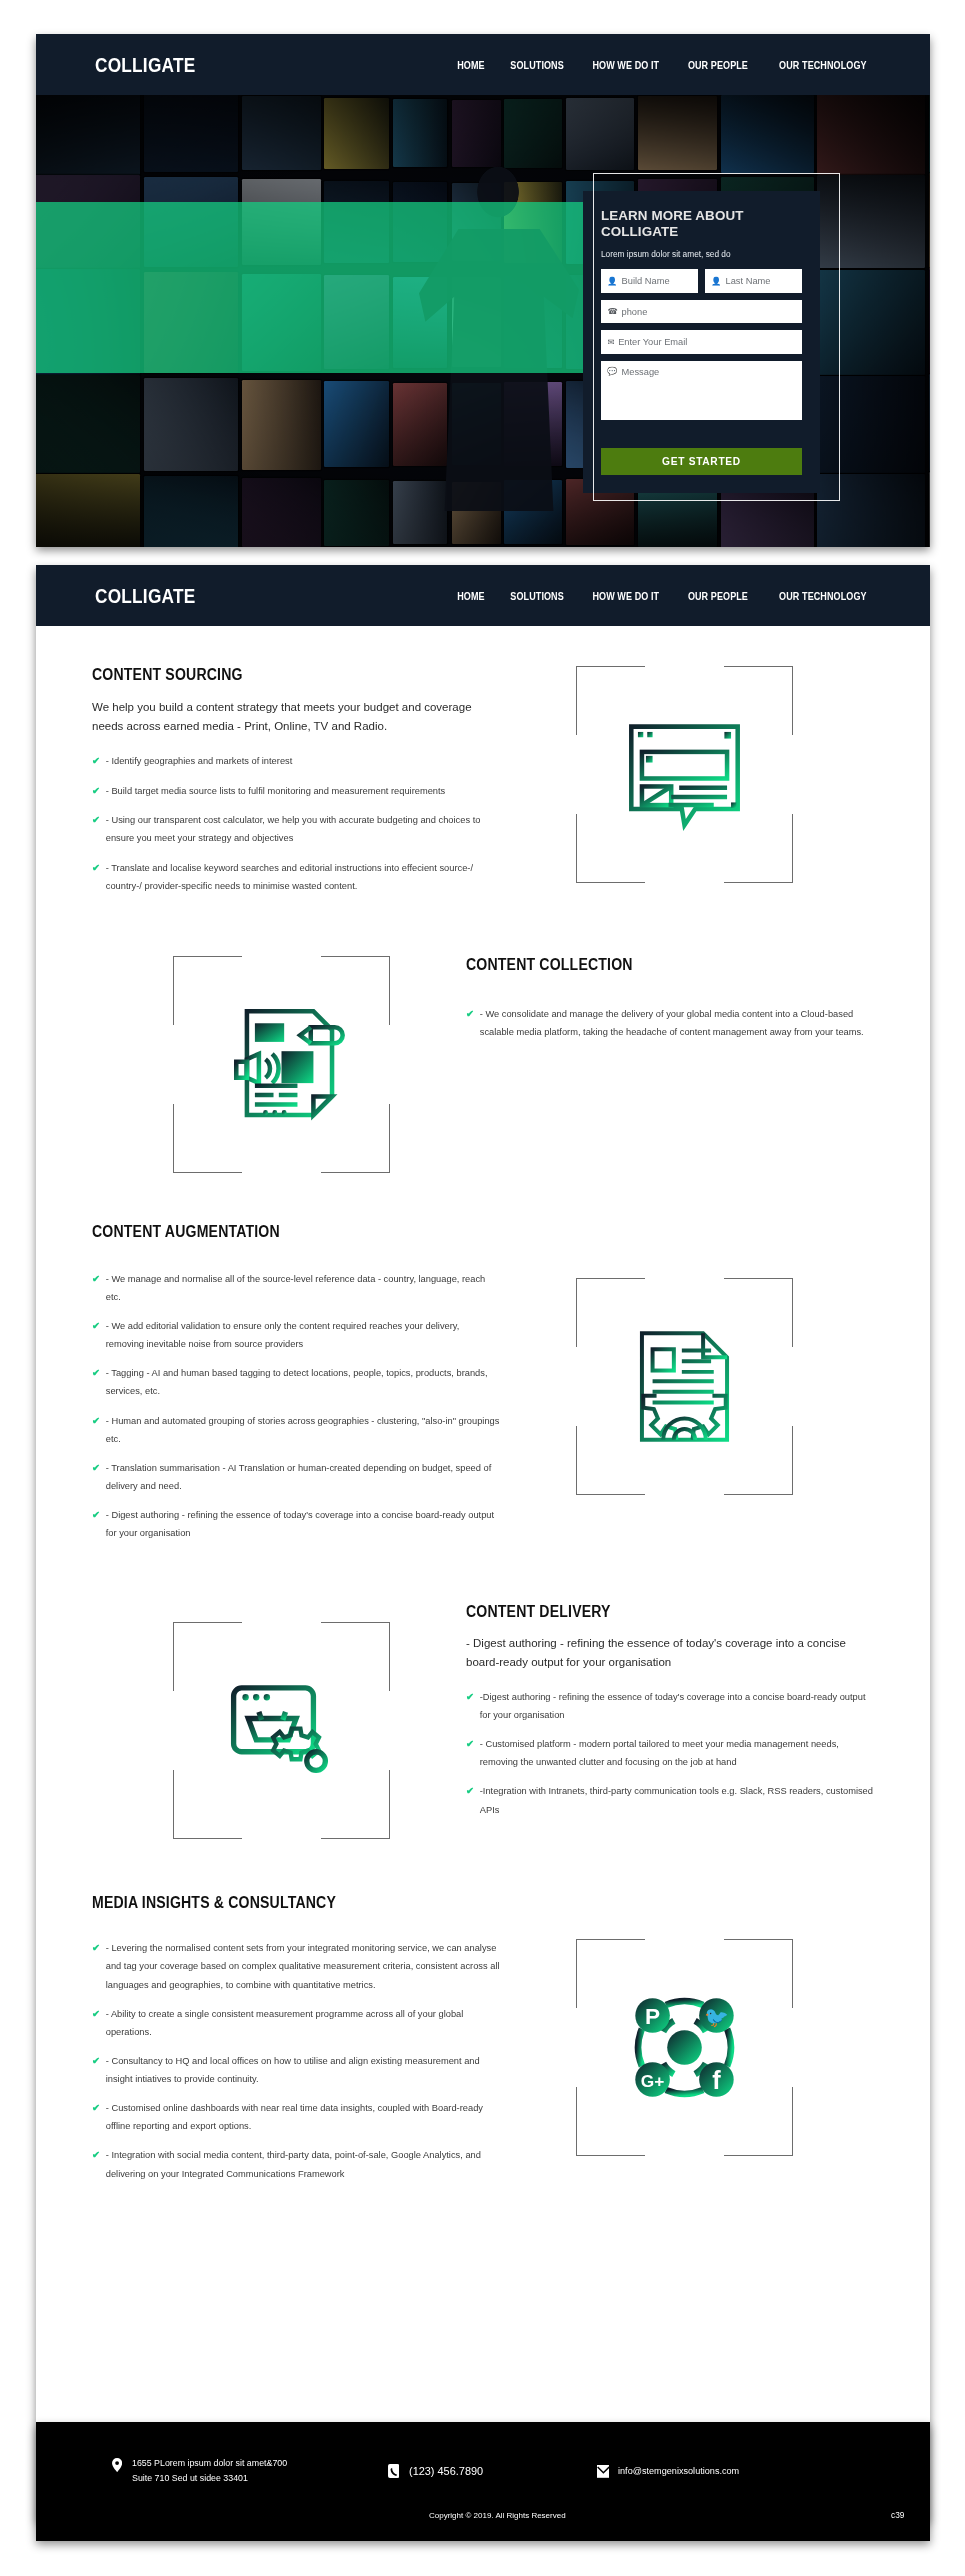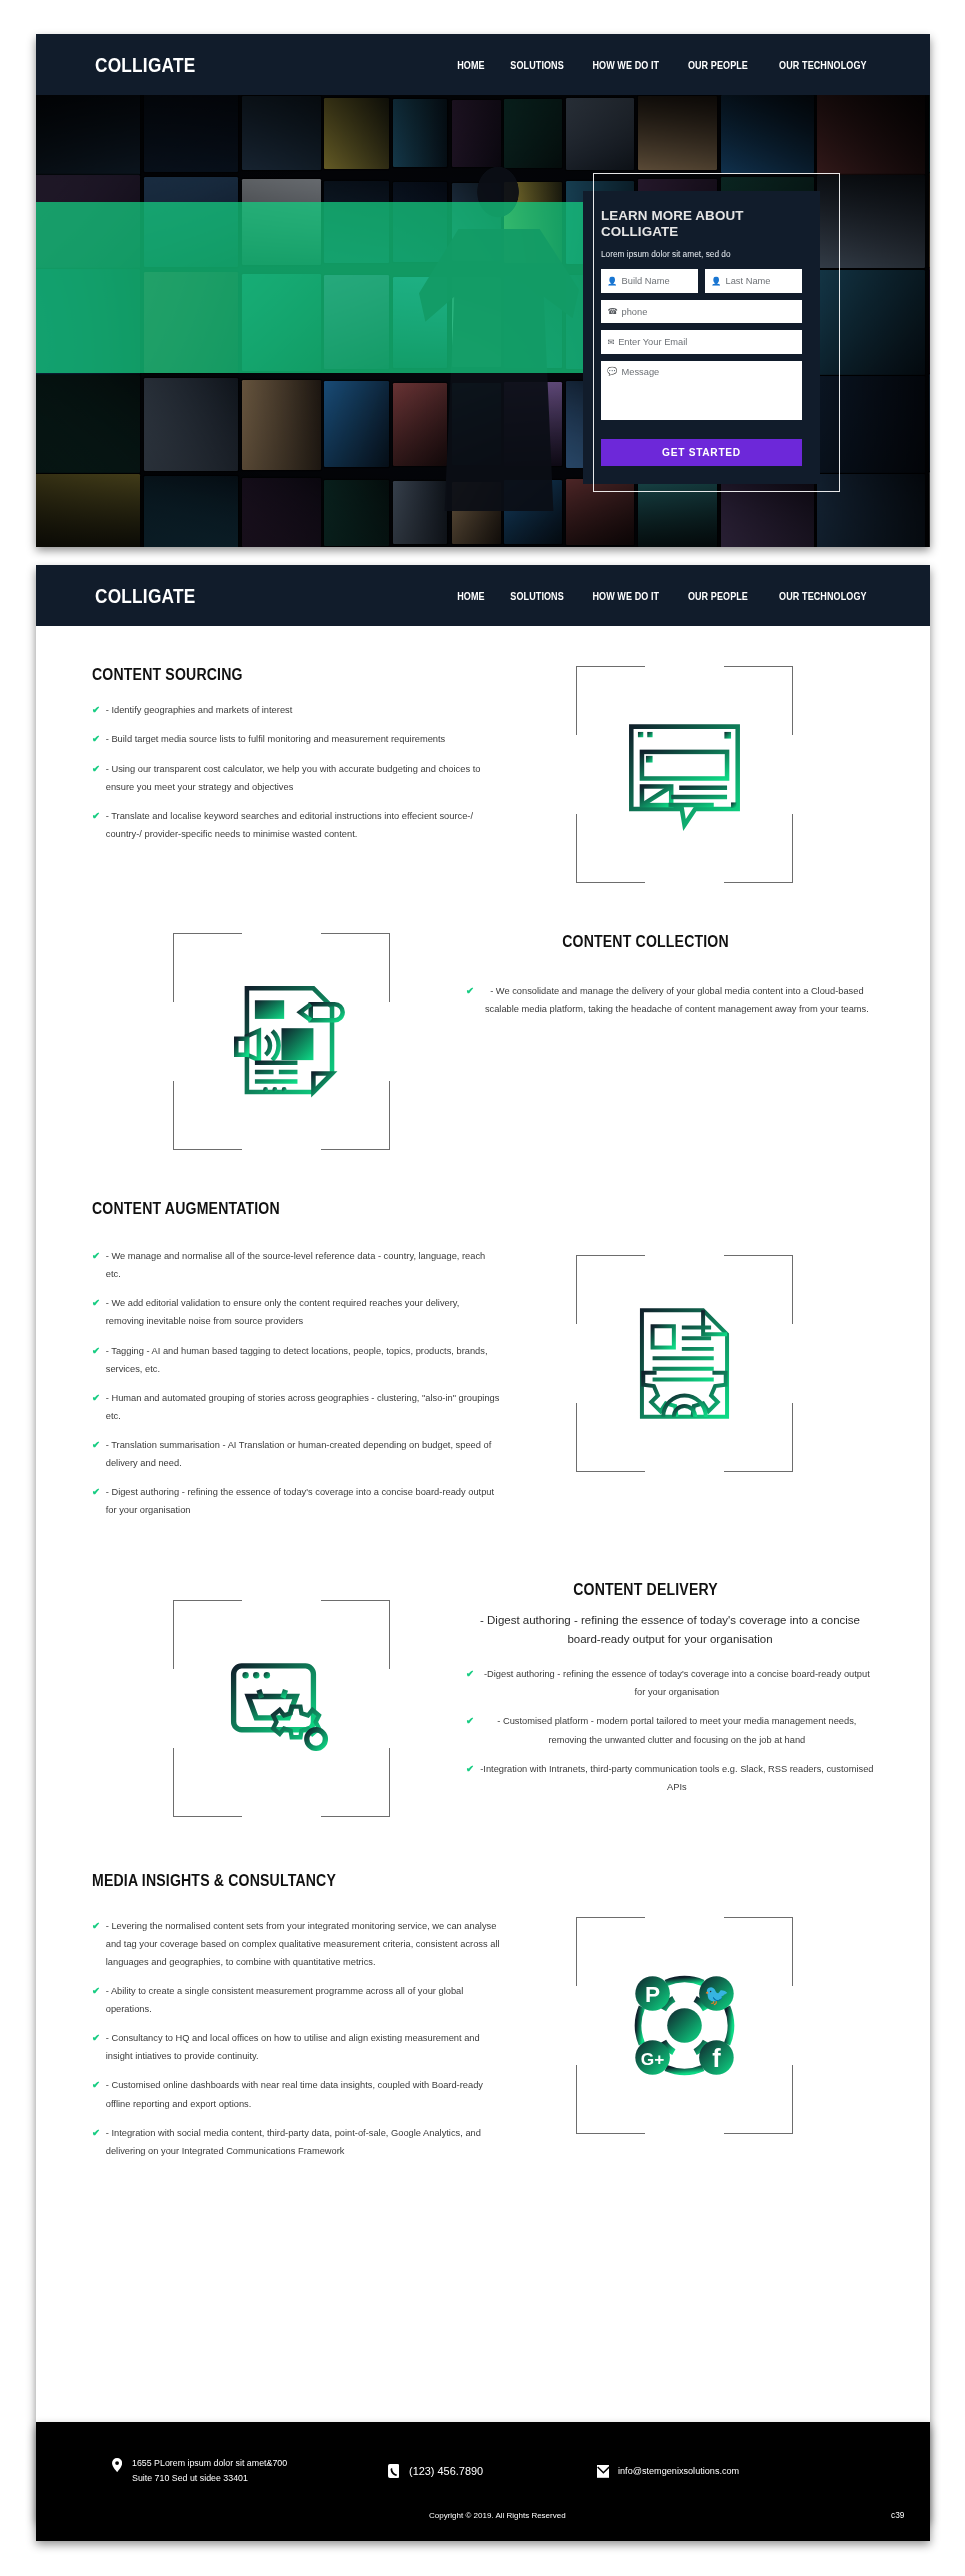--- a/index.html
+++ b/index.html
@@ -160,41 +160,41 @@
     display:flex;
     align-items:center;
     padding:0 6.4px;
     flex:1;
     gap:3.8px;
   }
   .field.tall{ height:59px; align-items:flex-start; padding-top:5.7px; }
   .fico{ color:#55595e; font-size:8.3px; line-height:1; display:flex; }
   .fph{ color:#6d7176; font-size:9.3px; }
   .btn-start{
-    margin-top:12px;
+    margin-top:21px;
     width:100%;
     height:27px;
     border:0;
-    background:#6d28d9;
+    background:#4d7c0f;
     color:#fff;
     font-size:10.2px;
     font-weight:700;
     letter-spacing:0.7px;
     cursor:pointer;
   }
 
   
   .section{ position:relative; }
   .sec-inner{
     display:flex;
     align-items:flex-start;
     padding:0 56px;
     gap:6px;
   }
-  .sec-inner.rev{ flex-direction:row-reverse;text-align:center; }
+  .sec-inner.rev{ flex-direction:row-reverse; }
   .col-text{ width:408px; }
   .col-art{ width:357px; display:flex; justify-content:center; }
 
   h2.sec-title{
     font-size:16px;
     font-weight:700;
     letter-spacing:0.2px;
     color:#111;
     font-family:"Liberation Sans Narrow","Liberation Sans",sans-serif;
     transform:scaleX(.88);
@@ -410,20 +410,21 @@
       <a href="#">HOW WE DO IT</a>
       <a href="#">OUR PEOPLE</a>
       <a href="#">OUR TECHNOLOGY</a>
     </nav>
   </div>
 
   <div class="section" style="padding-top:40px;">
     <div class="sec-inner">
       <div class="col-text">
         <h2 class="sec-title">CONTENT SOURCING</h2>
+        <p class="sec-lead">We help you build a content strategy that meets your budget and coverage needs across earned media - Print, Online, TV and Radio.</p>
         <ul class="checks">
           <li>
               <span class="tick">✔</span>
               <span>- Identify geographies and markets of interest</span>
             </li>
           <li>
               <span class="tick">✔</span>
               <span>- Build target media source lists to fulfil monitoring and  measurement requirements</span>
             </li>
           <li>

